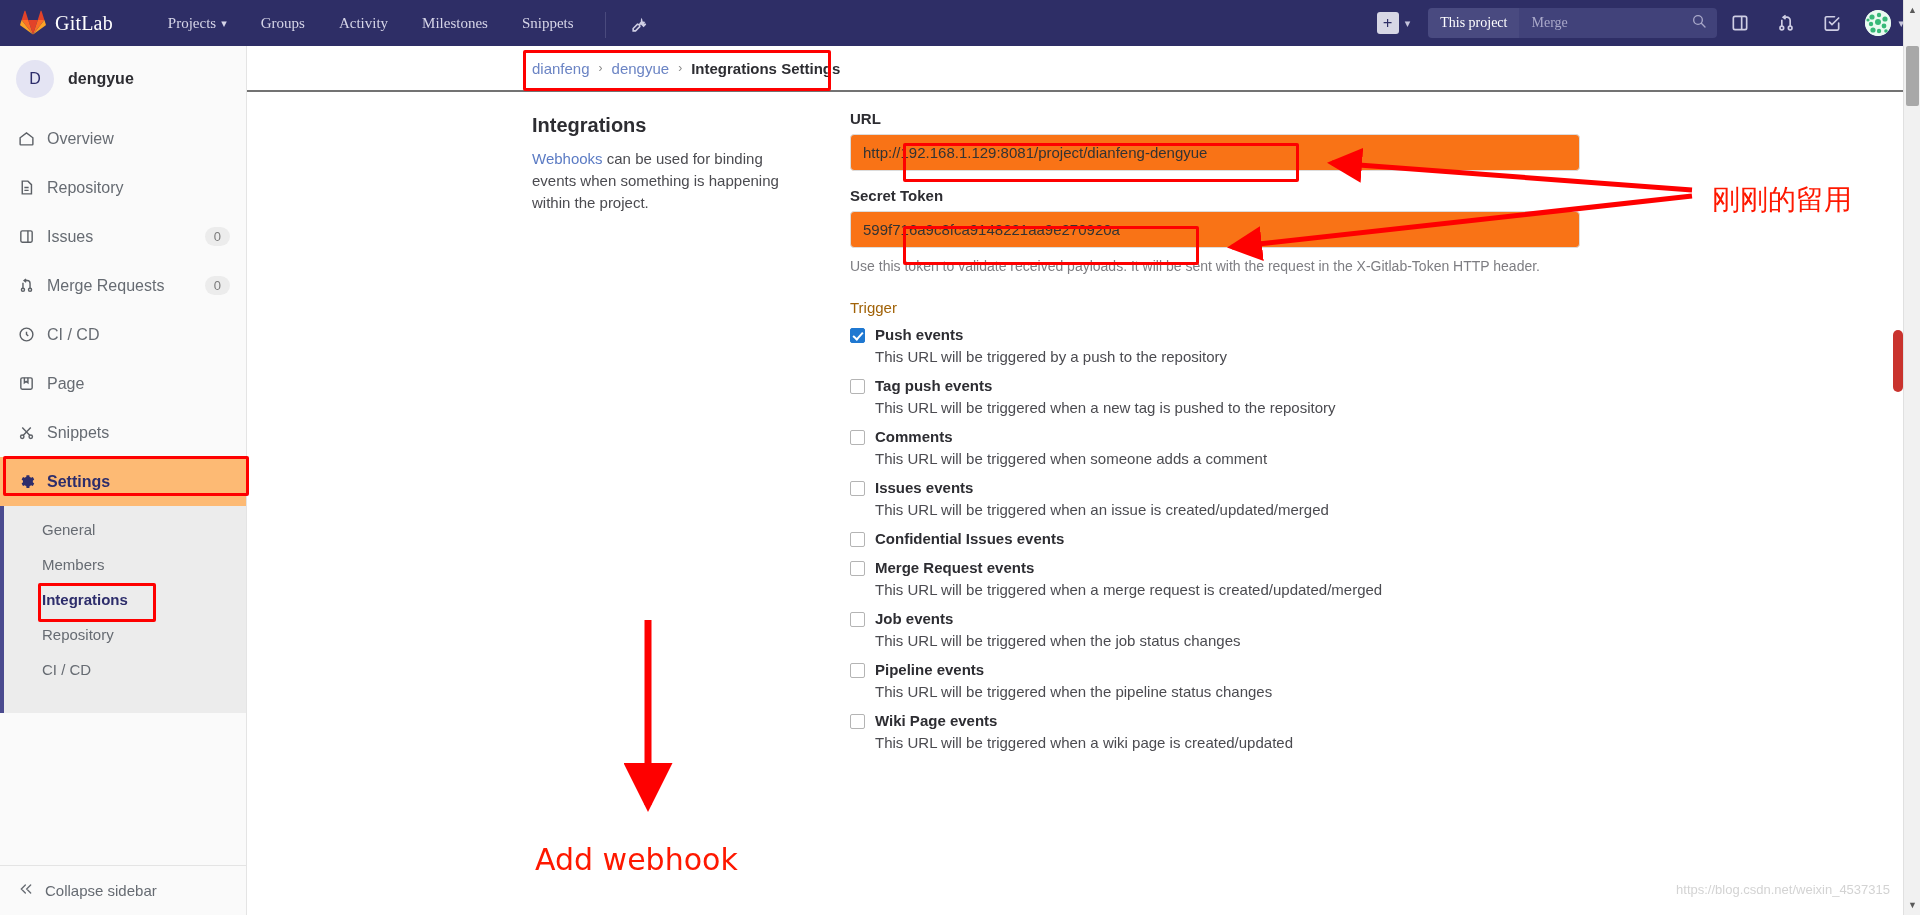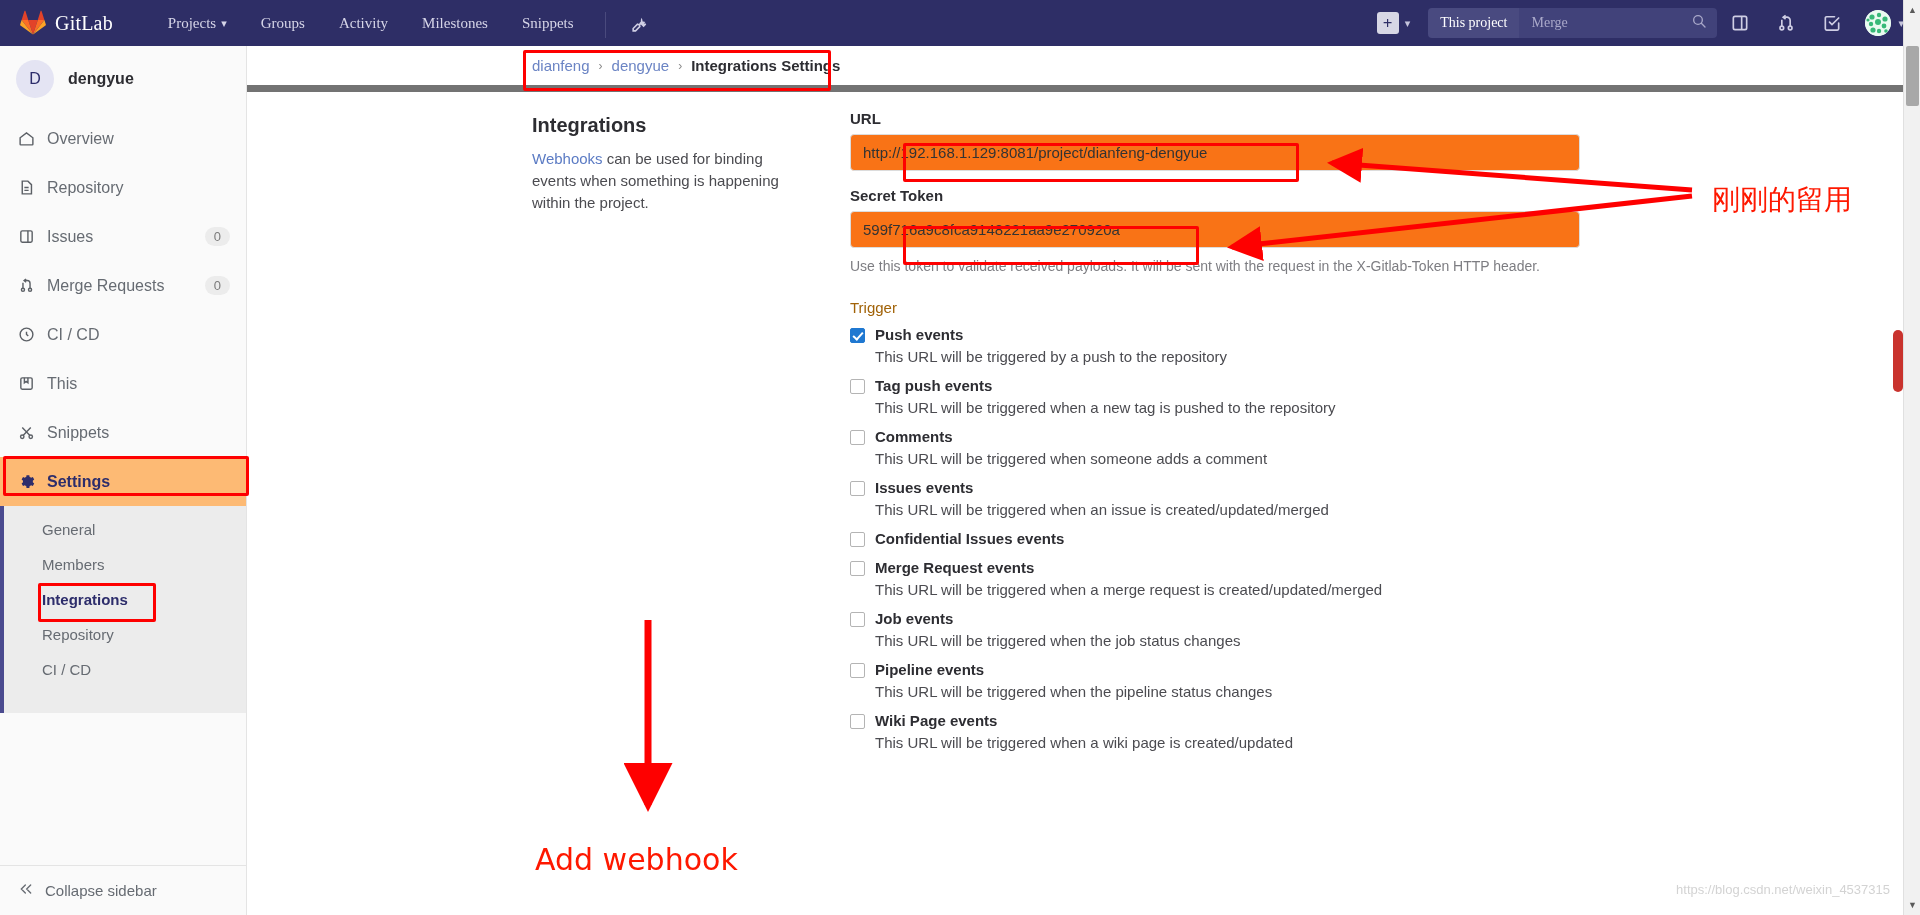--- a/index.html
+++ b/index.html
@@ -80,21 +80,21 @@
   .sub-item.active { color: #2d2d6b; font-weight: 700; }
   .collapse-bar {
     position: absolute; bottom: 0; left: 0; width: 246px; height: 50px;
     border-top: 1px solid #e4e4e4; display: flex; align-items: center;
     gap: 11px; padding: 0 18px; color: #666b72; font-size: 15px;
   }
 
   
   .crumbbar {
     position: absolute; top: 46px; left: 247px; width: 1673px; height: 46px;
-    border-bottom: 7px solid #737373; display: flex; align-items: center;
+    border-bottom: 2px solid #737373; display: flex; align-items: center;
     padding-left: 285px; background: #fff;
   }
   .crumbs { display: flex; align-items: center; gap: 9px; font-size: 15px; }
   .crumb-link { color: #6b84c4; }
   .crumb-sep { color: #8a8a8a; font-size: 12px; }
   .crumb-current { color: #2d2d32; font-weight: 700; }
 
   
   .content { position: absolute; top: 92px; left: 247px; width: 1673px; height: 823px; background:#fff; }
   .left-col { position: absolute; left: 285px; top: 22px; width: 262px; }
@@ -298,21 +298,21 @@
     <span>CI / CD</span>
   </div>
 
   <div class="side-item">
     <span class="sicon">
       <svg width="17" height="17" viewBox="0 0 24 24" fill="none" stroke="currentColor" stroke-width="2">
           <rect x="4" y="4" width="16" height="16" rx="2"></rect>
           <path d="M9 4v7l2.5-2L14 11V4"></path>
         </svg>
     </span>
-    <span>This</span>
+    <span>Page</span>
   </div>
 
   <div class="side-item">
     <span class="sicon">
       <svg width="17" height="17" viewBox="0 0 24 24" fill="none" stroke="currentColor" stroke-width="2">
           <circle cx="6" cy="18" r="2.4"></circle>
           <circle cx="18" cy="18" r="2.4"></circle>
           <path d="M7.5 16L18 5M16.5 16L6 5"></path>
         </svg>
     </span>

